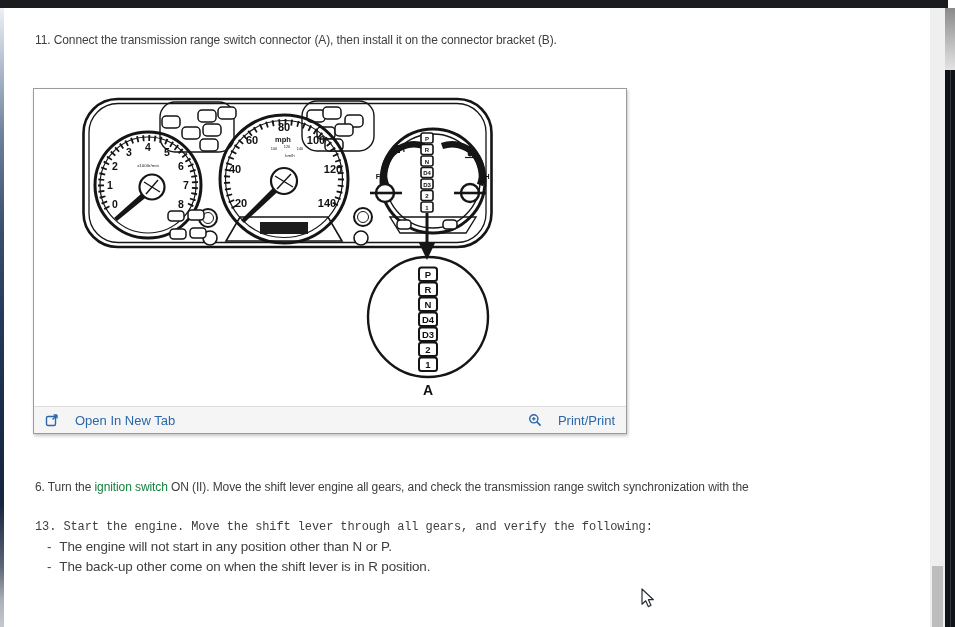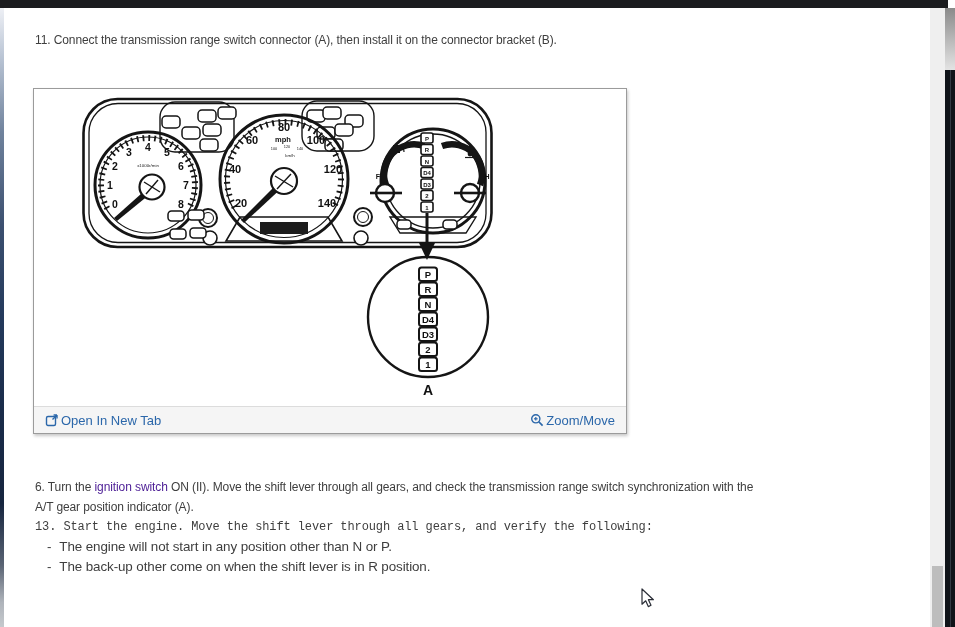--- a/index.html
+++ b/index.html
@@ -22,31 +22,31 @@
 
   
   .step{position:absolute;left:35px;font-size:12px;line-height:20px;letter-spacing:-0.1px;margin:0;}
   #step11{top:30px;width:880px;}
   #step12{top:477px;width:884px;}
   #step13{top:517px;width:884px;font-family:Liberation Mono, monospace;}
   .bullet{position:absolute;left:47px;font-size:13.4px;line-height:20px;letter-spacing:-0.1px;margin:0;display:flex;}
   #bullet1{top:537px;}
   #bullet2{top:557px;}
   .bullet .dash{margin-right:8px;}
-  a.link{color:#4c1d95;text-decoration:none;cursor:pointer;}
+  a.link{color:#15803d;text-decoration:none;cursor:pointer;}
 
   
   .panel{position:absolute;left:33px;top:88px;width:594px;height:346px;
     border:1px solid #9b9b9b;background:#fff;box-sizing:border-box;
     box-shadow:1px 2px 3px rgba(0,0,0,0.22);}
   .panel .drawing{position:absolute;left:0;top:0;width:592px;height:318px;}
   .panel .footer{position:absolute;left:0;right:0;bottom:0;height:26px;background:#f5f5f5;
     border-top:1px solid #dcdcdc;display:flex;align-items:center;justify-content:space-between;
     padding:0 11px;font-size:13px;}
-  .footer .flink{display:flex;align-items:center;gap:2px;color:#2b67aa;cursor:pointer;}
+  .footer .flink{display:flex;align-items:center;gap:16px;color:#2b67aa;cursor:pointer;}
   .footer svg{display:block;}
 
   
   .ln{fill:none;stroke:#151515;}
   .fillk{fill:#151515;stroke:none;}
   text.gnum{font-family:"Liberation Sans",sans-serif;font-weight:bold;fill:#111;text-anchor:middle;}
   text.tiny{font-family:"Liberation Sans",sans-serif;fill:#222;text-anchor:middle;}
 
   .cursor{position:absolute;left:641px;top:588px;}
 </style>
@@ -229,26 +229,26 @@
       </svg>
       <span>Open In New Tab</span>
     </span>
     <span class="flink">
       <svg width="14" height="14" viewBox="0 0 14 14">
         <circle cx="5.8" cy="5.8" r="4.1" fill="none" stroke="#2b67aa" stroke-width="1.4"></circle>
         <line x1="5.8" y1="4" x2="5.8" y2="7.6" stroke="#2b67aa" stroke-width="1.2"></line>
         <line x1="4" y1="5.8" x2="7.6" y2="5.8" stroke="#2b67aa" stroke-width="1.2"></line>
         <line x1="8.9" y1="8.9" x2="12.6" y2="12.6" stroke="#2b67aa" stroke-width="1.6"></line>
       </svg>
-      <span>Zoom/Move</span>
+      <span>Print/Print</span>
     </span>
   </div>
 </div>
 
-<p class="step" id="step12"><span>6. Turn the </span><a class="link">ignition switch</a><span> ON (II). Move the shift lever through all gears, and check the transmission range switch synchronization with the</span><br><span>A/T gear position indicator (A).</span></p>
+<p class="step" id="step12"><span>6. Turn the </span><a class="link">ignition switch</a><span> ON (II). Move the shift lever engine all gears, and check the transmission range switch synchronization with the</span><br></p>
 
 <p class="step" id="step13">13. Start the engine. Move the shift lever through all gears, and verify the following:</p>
 
 <p class="bullet" id="bullet1">
   <span class="dash">-</span>
   <span>The engine will not start in any position other than N or P.</span>
 </p>
 <p class="bullet" id="bullet2">
   <span class="dash">-</span>
   <span>The back-up other come on when the shift lever is in R position.</span>

